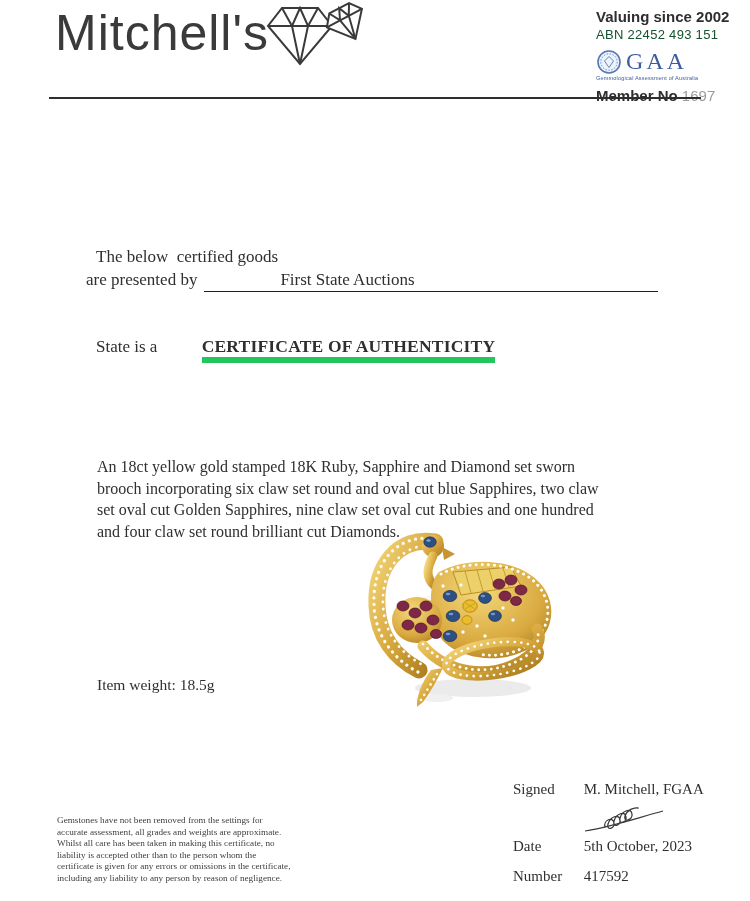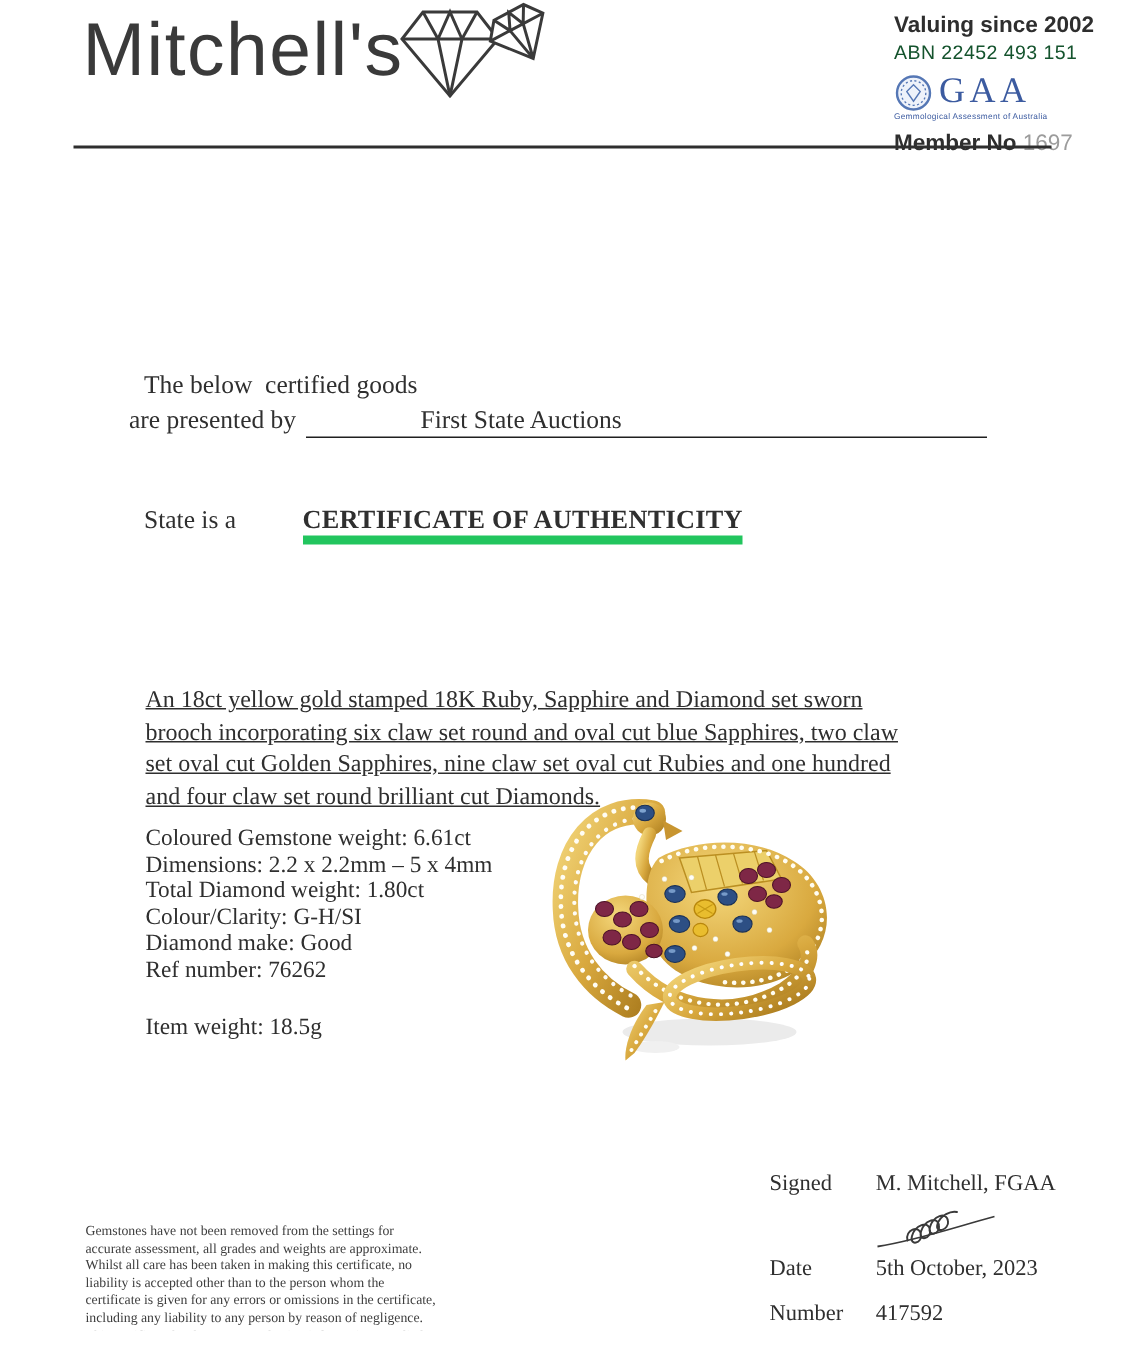--- a/index.html
+++ b/index.html
@@ -39,21 +39,21 @@
     display:inline-block;width:378px;border-bottom:1.6px solid #1f1f1f;
     padding-left:76px;padding-bottom:1px;margin-left:7px;white-space:nowrap;
   }
   
   .cert-line{position:absolute;left:96px;top:336px;font-size:17px;}
   .cert-title{
     margin-left:40px;font-weight:700;font-size:17.5px;letter-spacing:.2px;
     border-bottom:6px solid #22c55e;padding-bottom:1px;
   }
   
-  .description{position:absolute;left:97px;top:456px;width:512px;font-size:16px;line-height:21.6px;text-decoration:underline;}
+  .description{position:absolute;left:97px;top:456px;width:512px;font-size:16px;line-height:21.6px;}
   .specs{position:absolute;left:97px;top:550px;font-size:15.5px;line-height:17.6px;}
   .item-weight{position:absolute;left:97px;top:676px;font-size:15.5px;}
   
   .brooch{position:absolute;left:353px;top:528px;}
   
   .sign-row{position:absolute;left:513px;font-size:15px;}
   .sign-row .lbl{display:inline-block;width:67px;}
   .signature-svg{position:absolute;left:583px;top:803px;}
   
   .disclaimer{
@@ -106,28 +106,20 @@
     <span class="presented-line"><span>First State Auctions</span></span>
   </div>
 
   <div class="cert-line">
     <span>State is a</span>
     <span class="cert-title">CERTIFICATE OF AUTHENTICITY</span>
   </div>
 
   <div class="description">An 18ct yellow gold stamped 18K Ruby, Sapphire and Diamond set sworn brooch incorporating six claw set round and oval cut blue Sapphires, two claw set oval cut Golden Sapphires, nine claw set oval cut Rubies and one hundred and four claw set round brilliant cut Diamonds.</div>
 
-  <div class="specs">
-    <div>Coloured Gemstone weight: 6.61ct</div>
-    <div>Dimensions: 2.2 x 2.2mm – 5 x 4mm</div>
-    <div>Total Diamond weight: 1.80ct</div>
-    <div>Colour/Clarity: G-H/SI</div>
-    <div>Diamond make: Good</div>
-    <div>Ref number: 76262</div>
-  </div>
   <div class="item-weight">Item weight: 18.5g</div>
 
   <svg class="brooch" width="218" height="182" viewBox="0 0 218 182">
     <defs>
       <linearGradient id="gold" x1="0" y1="0" x2="1" y2="1">
         <stop offset="0" stop-color="var(--gold-light,#f2d579)"></stop>
         <stop offset="0.5" stop-color="var(--gold,#d9a93f)"></stop>
         <stop offset="1" stop-color="var(--gold-dark,#a8791c)"></stop>
       </linearGradient>
       <radialGradient id="goldbody" cx="0.4" cy="0.3" r="0.9">

